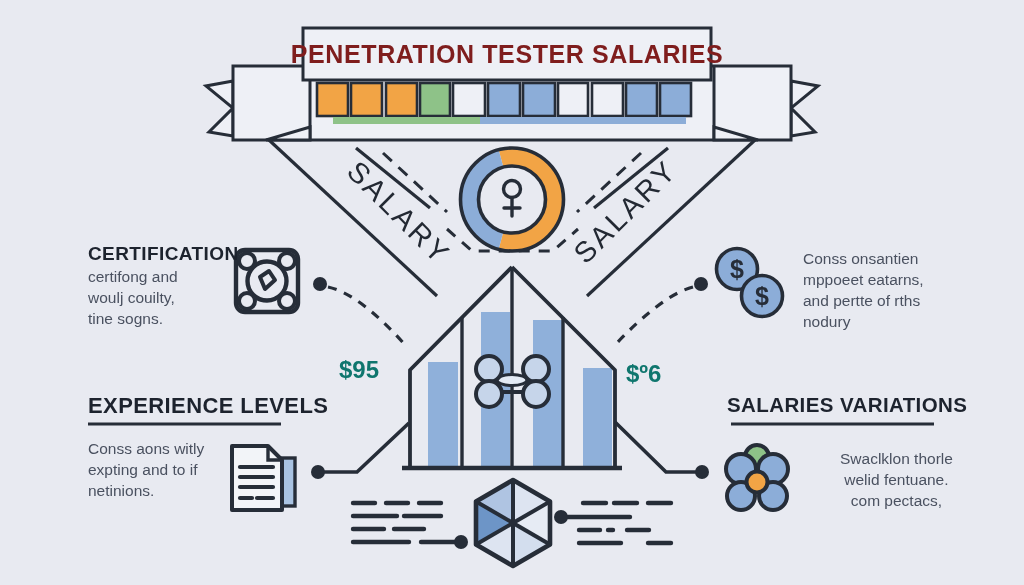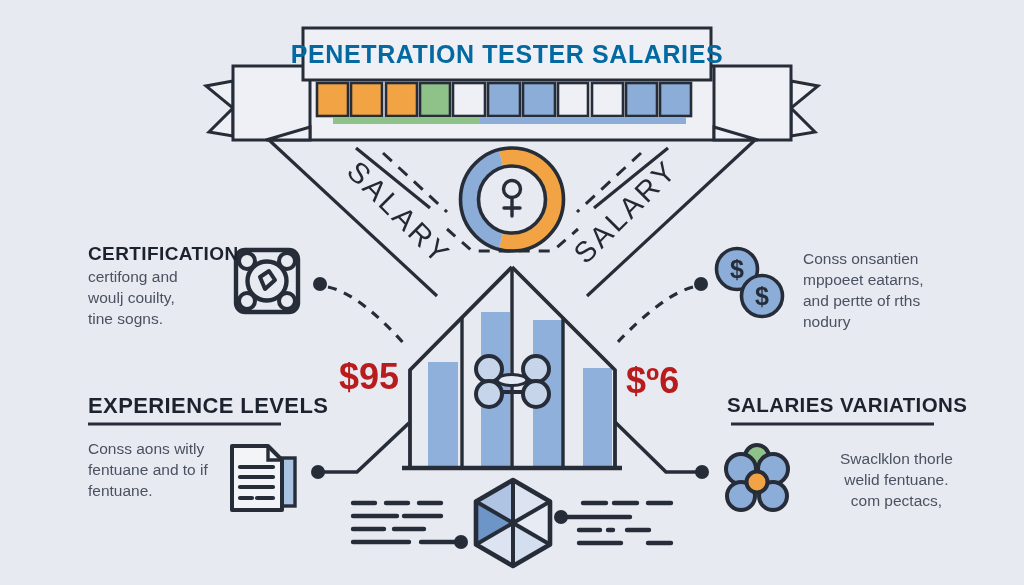--- a/index.html
+++ b/index.html
@@ -4,24 +4,24 @@
 <style>
   html,body{margin:0;padding:0;}
   #stage{position:relative;width:1024px;height:585px;background:#e8eaf1;overflow:hidden;
          font-family:"Liberation Sans",sans-serif;}
   #art{position:absolute;left:0;top:0;}
   .txt{position:absolute;color:#4a5160;font-size:15.5px;line-height:21px;}
   .heading{position:absolute;color:#1d232e;font-weight:700;letter-spacing:.4px;white-space:nowrap;}
   .line{display:block;}
   #title-box{position:absolute;left:303px;top:28px;width:408px;height:52px;display:flex;
              align-items:center;justify-content:center;font-size:25px;font-weight:600;
-             letter-spacing:.6px;color:#0369a1;white-space:nowrap;}
+             letter-spacing:.6px;color:#7f1d1d;white-space:nowrap;}
   .salary{position:absolute;width:130px;text-align:center;font-size:29px;letter-spacing:3px;
           font-weight:500;color:#232933;}
-  .money{position:absolute;font-size:36px;font-weight:600;color:#b91c1c;}
+  .money{position:absolute;font-size:24px;font-weight:600;color:#0f766e;}
 </style>
 </head>
 <body>
 
 <div id="stage">
 
 <svg id="art" width="1024" height="585" viewBox="0 0 1024 585">
 
   <g>
     <polygon points="233,81 206,86 233,108 209,132 233,136" fill="#eef0f6" stroke="#262d38" stroke-width="3"></polygon>
@@ -210,22 +210,22 @@
 
   <div class="txt" style="left:88px;top:266px;">
     <span class="line">certifong and</span>
     <span class="line">woulj couilty,</span>
     <span class="line">tine sogns.</span>
   </div>
 
   <div class="heading" style="left:88px;top:393px;font-size:22px;">EXPERIENCE LEVELS</div>
   <div class="txt" style="left:88px;top:438px;">
     <span class="line">Conss aons witly</span>
-    <span class="line">fentuane and to if</span>
-    <span class="line">fentuane.</span>
+    <span class="line">expting and to if</span>
+    <span class="line">netinions.</span>
   </div>
 
   <div class="heading" style="left:727px;top:393px;font-size:20.5px;">SALARIES VARIATIONS</div>
   <div class="txt" style="left:840px;top:448px;text-align:center;">
     <span class="line">Swaclklon thorle</span>
     <span class="line">welid fentuane.</span>
     <span class="line">com pectacs,</span>
   </div>
 
 </div>

